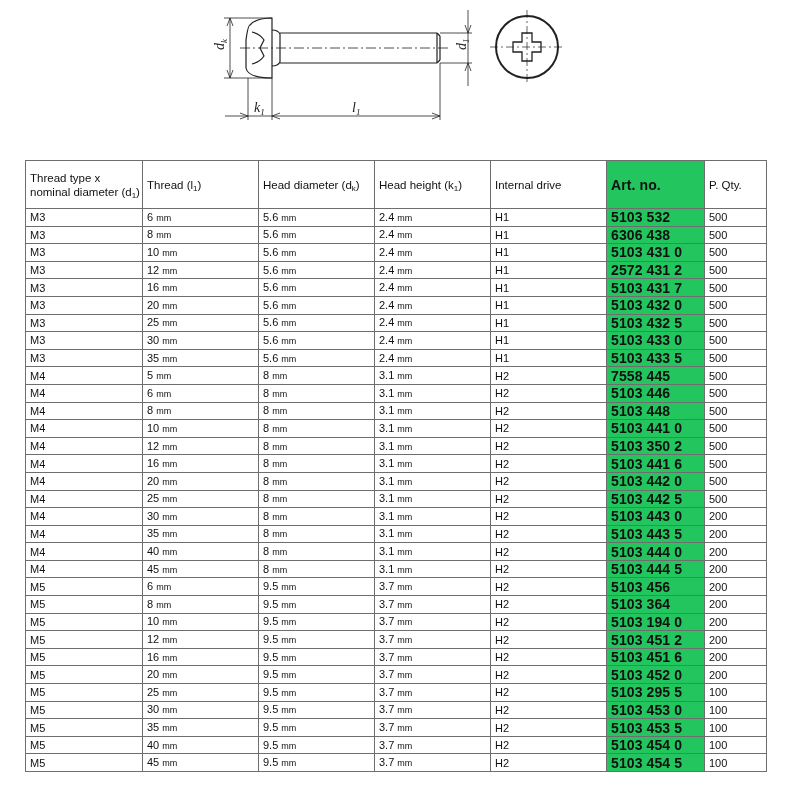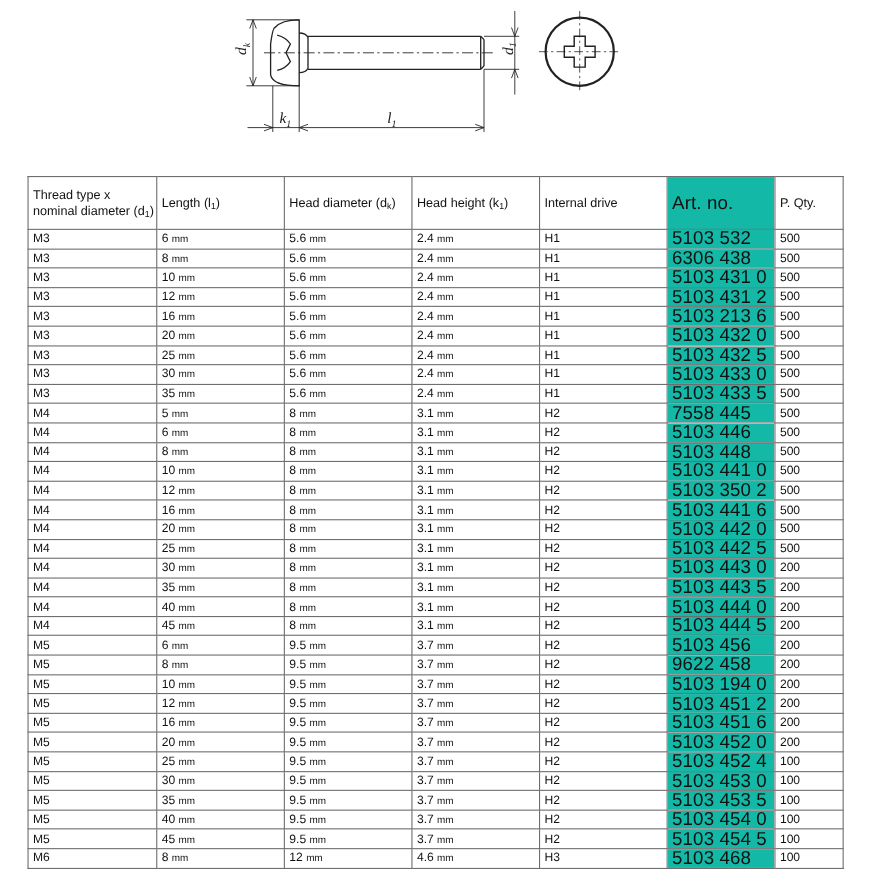--- a/index.html
+++ b/index.html
@@ -3,21 +3,21 @@
 <meta charset="utf-8">
 <style>
   html, body { margin:0; padding:0; background:#ffffff; }
   body { width:790px; height:790px; position:relative; overflow:hidden; font-family:"Liberation Sans", sans-serif; color:#111; }
   .drawing { position:absolute; left:200px; top:0; width:380px; height:130px; }
   table.spec { position:absolute; left:25px; top:160px; border-collapse:collapse; table-layout:fixed; width:741px; }
   table.spec th, table.spec td { border:1px solid #6e6e6e; padding:0 0 0 4px; text-align:left; vertical-align:middle; white-space:nowrap; overflow:hidden; }
   table.spec th { font-weight:normal; font-size:11.5px; line-height:14px; height:47px; }
   table.spec td { font-size:11px; height:16.6px; line-height:14px; }
   table.spec td .u { font-size:9px; }
-  table.spec .art { background:#14b8a6; font-weight:normal; font-size:17px; letter-spacing:0.1px; }
+  table.spec .art { background:#22c55e; font-weight:bold; font-size:14px; letter-spacing:0.1px; }
   sub { font-size:8px; vertical-align:-2px; line-height:0; }
 </style>
 </head>
 <body>
 
 <svg class="drawing" viewBox="0 0 380 130" xmlns="http://www.w3.org/2000/svg">
   <g fill="none" stroke="#222" stroke-width="1.2">
 
     <path d="M50 25 Q 48 25 46 40 L 46 68 Q 48 78 72 78 L 72 18 Q 56 18 50 25 Z"></path>
 
@@ -77,21 +77,21 @@
       <col style="width:116px">
       <col style="width:116px">
       <col style="width:116px">
       <col style="width:116px">
       <col style="width:98px">
       <col style="width:62px">
   </colgroup>
   <thead>
     <tr id="hdr">
         <th style="white-space: normal;"><span>Thread type x nominal diameter (d</span><sub>1</sub><span>)</span></th>
-        <th style="white-space: nowrap;"><span>Length (l</span><sub>1</sub><span>)</span></th>
+        <th style="white-space: nowrap;"><span>Thread (l</span><sub>1</sub><span>)</span></th>
         <th style="white-space: normal;"><span>Head diameter (d</span><sub>k</sub><span>)</span></th>
         <th style="white-space: nowrap;"><span>Head height (k</span><sub>1</sub><span>)</span></th>
         <th style="white-space: nowrap; margin-top: 28px;"><span>Internal drive</span><sub></sub><span></span></th>
         <th class="art" style="white-space: nowrap;"><span>Art. no.</span><sub></sub><span></span></th>
         <th style="white-space: nowrap;"><span>P. Qty.</span><sub></sub><span></span></th>
       </tr>
   </thead>
   <tbody id="tbody">
       <tr>
         <td>M3</td>
@@ -119,30 +119,30 @@
         <td>H1</td>
         <td class="art">5103 431 0</td>
         <td>500</td>
       </tr>
       <tr>
         <td>M3</td>
         <td>12 <span class="u">mm</span></td>
         <td>5.6 <span class="u">mm</span></td>
         <td>2.4 <span class="u">mm</span></td>
         <td>H1</td>
-        <td class="art">5103 431 2</td>
+        <td class="art">2572 431 2</td>
         <td>500</td>
       </tr>
       <tr>
         <td>M3</td>
         <td>16 <span class="u">mm</span></td>
         <td>5.6 <span class="u">mm</span></td>
         <td>2.4 <span class="u">mm</span></td>
         <td>H1</td>
-        <td class="art">5103 213 6</td>
+        <td class="art">5103 431 7</td>
         <td>500</td>
       </tr>
       <tr>
         <td>M3</td>
         <td>20 <span class="u">mm</span></td>
         <td>5.6 <span class="u">mm</span></td>
         <td>2.4 <span class="u">mm</span></td>
         <td>H1</td>
         <td class="art">5103 432 0</td>
         <td>500</td>
@@ -290,21 +290,21 @@
         <td>H2</td>
         <td class="art">5103 456</td>
         <td>200</td>
       </tr>
       <tr>
         <td>M5</td>
         <td>8 <span class="u">mm</span></td>
         <td>9.5 <span class="u">mm</span></td>
         <td>3.7 <span class="u">mm</span></td>
         <td>H2</td>
-        <td class="art">9622 458</td>
+        <td class="art">5103 364</td>
         <td>200</td>
       </tr>
       <tr>
         <td>M5</td>
         <td>10 <span class="u">mm</span></td>
         <td>9.5 <span class="u">mm</span></td>
         <td>3.7 <span class="u">mm</span></td>
         <td>H2</td>
         <td class="art">5103 194 0</td>
         <td>200</td>
@@ -335,21 +335,21 @@
         <td>H2</td>
         <td class="art">5103 452 0</td>
         <td>200</td>
       </tr>
       <tr>
         <td>M5</td>
         <td>25 <span class="u">mm</span></td>
         <td>9.5 <span class="u">mm</span></td>
         <td>3.7 <span class="u">mm</span></td>
         <td>H2</td>
-        <td class="art">5103 452 4</td>
+        <td class="art">5103 295 5</td>
         <td>100</td>
       </tr>
       <tr>
         <td>M5</td>
         <td>30 <span class="u">mm</span></td>
         <td>9.5 <span class="u">mm</span></td>
         <td>3.7 <span class="u">mm</span></td>
         <td>H2</td>
         <td class="art">5103 453 0</td>
         <td>100</td>
@@ -372,25 +372,16 @@
         <td class="art">5103 454 0</td>
         <td>100</td>
       </tr>
       <tr>
         <td>M5</td>
         <td>45 <span class="u">mm</span></td>
         <td>9.5 <span class="u">mm</span></td>
         <td>3.7 <span class="u">mm</span></td>
         <td>H2</td>
         <td class="art">5103 454 5</td>
-        <td>100</td>
-      </tr>
-      <tr>
-        <td>M6</td>
-        <td>8 <span class="u">mm</span></td>
-        <td>12 <span class="u">mm</span></td>
-        <td>4.6 <span class="u">mm</span></td>
-        <td>H3</td>
-        <td class="art">5103 468</td>
         <td>100</td>
       </tr>
     </tbody>
 </table>
 
 </body></html>

